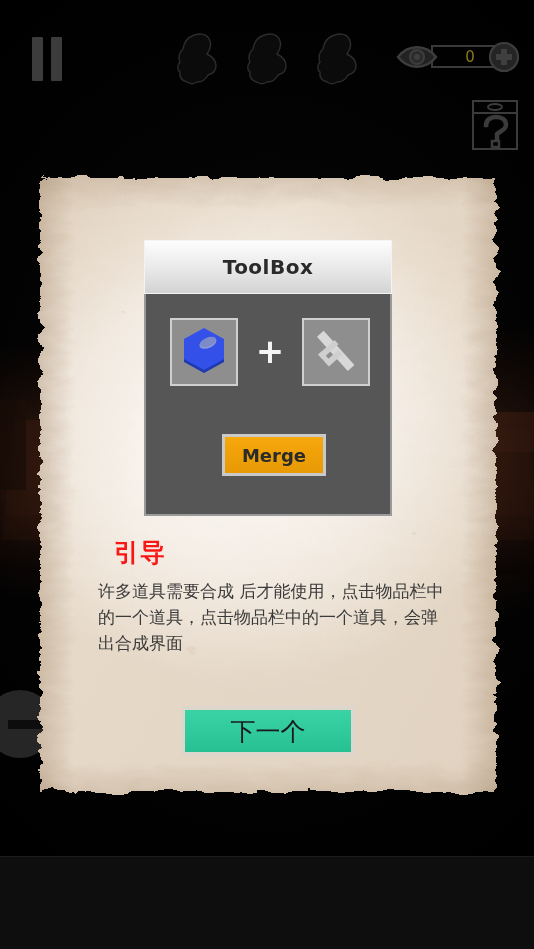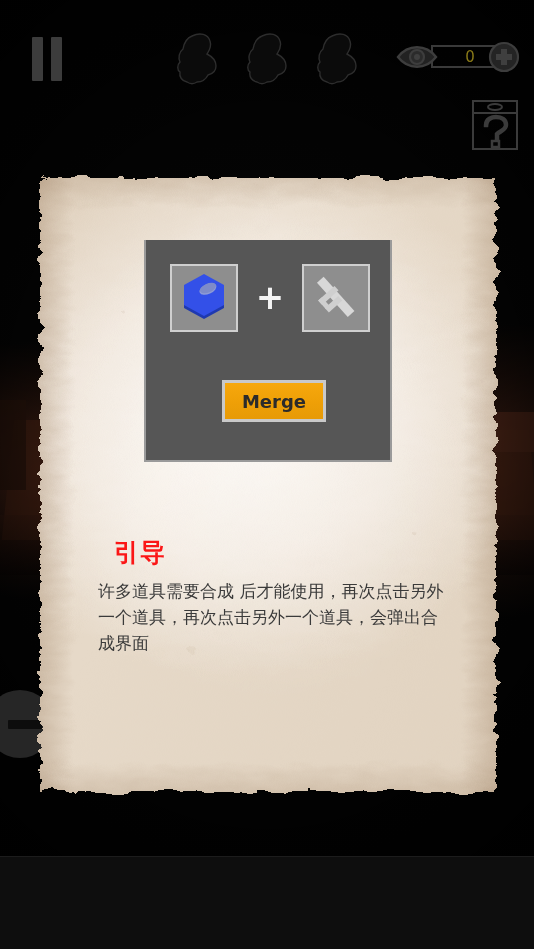--- a/index.html
+++ b/index.html
@@ -331,20 +331,23 @@
   </div>
 
   <div class="paper">
     <div class="paper-tex"></div>
     <div class="paper-edge-shade"></div>
   </div>
 
   <div class="paper-inner" style="left:40px; top:178px; width:456px; height:614px; position:absolute;">
 
     <div class="toolbox">
+      <div class="toolbox-header">
+        <span class="toolbox-title">ToolBox</span>
+      </div>
       <div class="toolbox-body">
 
         <div class="slot-row">
 
           <div class="slot">
             <svg viewBox="0 0 56 56">
               <path d="M28 7 L48 18 L48 38 L28 49 L8 38 L8 18 Z" fill="#1f39b0"></path>
               <path d="M28 4 L48 15 L48 35 L28 46 L8 35 L8 15 Z" fill="#3350e8"></path>
               <ellipse cx="32" cy="19" rx="9" ry="5" transform="rotate(-24 32 19)" fill="#8e9bd6"></ellipse>
               <ellipse cx="32" cy="18" rx="8.5" ry="4.5" transform="rotate(-24 32 18)" fill="#7e8bc9"></ellipse>
@@ -365,19 +368,22 @@
           </div>
         </div>
 
         <div class="merge-btn">
           <span class="merge-label">Merge</span>
         </div>
       </div>
     </div>
 
     <div class="guide-title">引导</div>
-    <div class="guide-body">许多道具需要合成 后才能使用，再次点击另外一个道具，再次点击另外一个道具，会弹出合成界面</div>
-
+    <div class="guide-body">许多道具需要合成 后才能使用，点击物品栏中的一个道具，点击物品栏中的一个道具，会弹出合成界面</div>
+
+    <div class="next-btn">
+      <span class="next-label">下一个</span>
+    </div>
   </div>
 
   <div class="bottom-divider"></div>
   <div class="bottom-band"></div>
 </div>
 
 </body></html>

